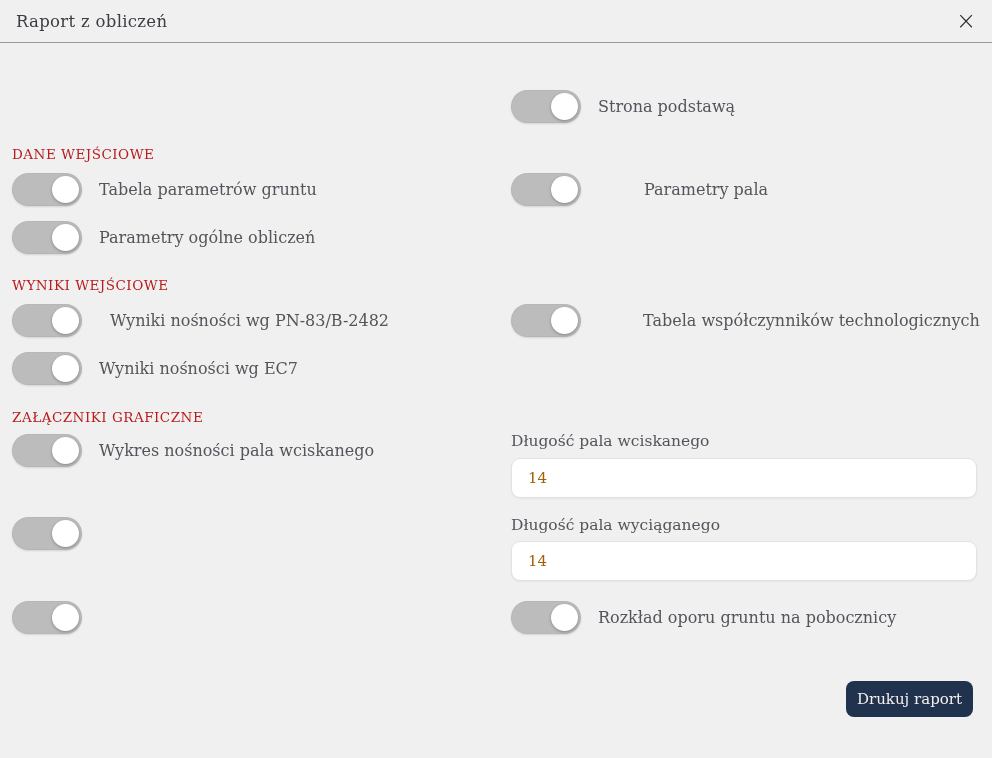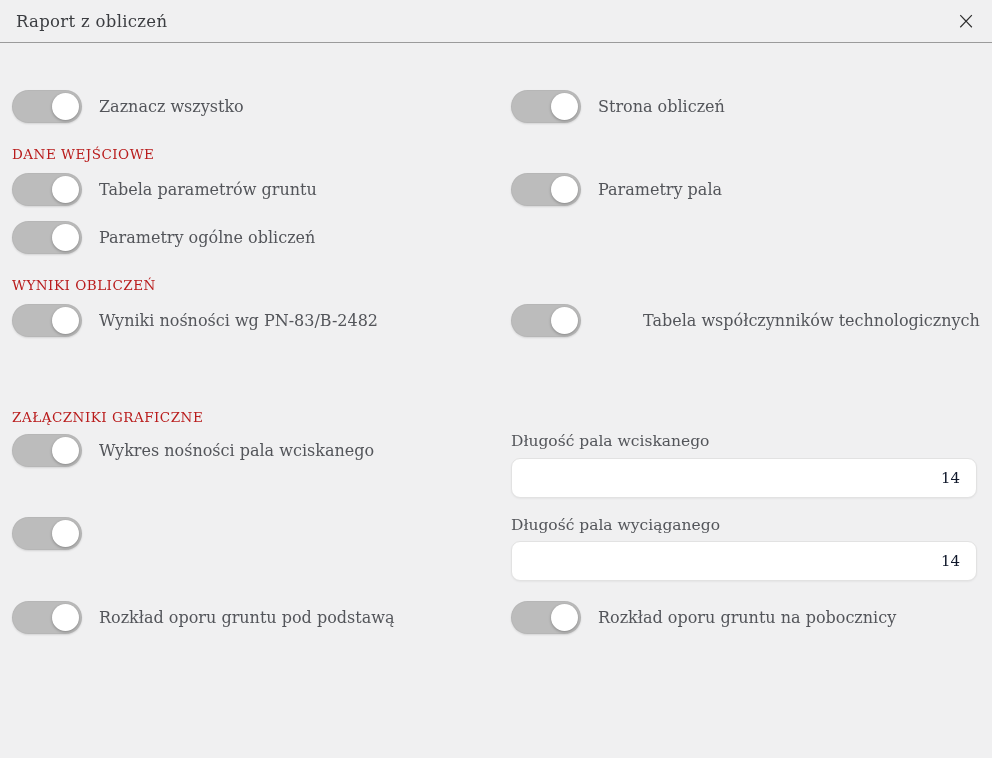--- a/index.html
+++ b/index.html
@@ -44,91 +44,91 @@
   .section-header {
     position:absolute; left:12px; font-size:13.5px; color:#b91c1c;
     letter-spacing:0.5px; white-space:nowrap;
   }
 
   
   .field-label { position:absolute; left:511px; font-size:15.5px; color:#53555a; }
   .text-input {
     position:absolute; left:511px; width:466px; height:40px; box-sizing:border-box;
     border:1px solid #e2e2e2; border-radius:9px; background:#ffffff;
-    padding:10px 16px; font-family:inherit; font-size:15px; color:#0f172a;
-    outline:none; box-shadow: 0 1px 2px rgba(0,0,0,0.05); text-align: right;
+    padding:10px 16px; font-family:inherit; font-size:15px; color:#a16207;
+    outline:none; box-shadow: 0 1px 2px rgba(0,0,0,0.05);
   }
 
   
   .print-btn {
     position:absolute; left:846px; top:681px; width:127px; height:36px;
     background:#21324f; color:#f4f1ec; border:none; border-radius:8px;
     font-family:inherit; font-size:15px; cursor:pointer;
   }
 </style>
 </head>
 <body>
 
 <div class="dialog">
 
   <div class="header">
     <div class="title">Raport z obliczeń</div>
     <div class="close">×</div>
   </div>
 
-  <div class="toggle-row" style="left:12px; top:90px;">
-    <div class="switch">
-        <div class="knob"></div>
-      </div>
-    <span class="toggle-label">Zaznacz wszystko</span>
-  </div>
   <div class="toggle-row" style="left:511px; top:90px;">
     <div class="switch">
         <div class="knob"></div>
       </div>
-    <span class="toggle-label">Strona obliczeń</span>
+    <span class="toggle-label">Strona podstawą</span>
   </div>
 
   <div class="section-header" style="top:146px;">DANE WEJŚCIOWE</div>
 
   <div class="toggle-row" style="left:12px; top:173px;">
     <div class="switch">
         <div class="knob"></div>
       </div>
     <span class="toggle-label">Tabela parametrów gruntu</span>
   </div>
-  <div class="toggle-row" style="left:511px; top:173px;">
+  <div class="toggle-row" style="left:511px; top:173px;gap:46px;">
     <div class="switch">
         <div class="knob"></div>
       </div>
     <span class="toggle-label">Parametry pala</span>
   </div>
 
   <div class="toggle-row" style="left:12px; top:221px;">
     <div class="switch">
         <div class="knob"></div>
       </div>
     <span class="toggle-label">Parametry ogólne obliczeń</span>
   </div>
 
-  <div class="section-header" style="top:277px;">WYNIKI OBLICZEŃ</div>
+  <div class="section-header" style="top:277px;">WYNIKI WEJŚCIOWE</div>
 
-  <div class="toggle-row" style="left:12px; top:304px;">
+  <div class="toggle-row" style="left:12px; top:304px;gap:11px;">
     <div class="switch">
         <div class="knob"></div>
       </div>
     <span class="toggle-label">Wyniki nośności wg PN-83/B-2482</span>
   </div>
   <div class="toggle-row" style="left:511px; top:304px;gap:45px;">
     <div class="switch">
         <div class="knob"></div>
       </div>
     <span class="toggle-label">Tabela współczynników technologicznych</span>
   </div>
 
+  <div class="toggle-row" style="left:12px; top:352px;">
+    <div class="switch">
+        <div class="knob"></div>
+      </div>
+    <span class="toggle-label">Wyniki nośności wg EC7</span>
+  </div>
 
   <div class="section-header" style="top:409px;">ZAŁĄCZNIKI GRAFICZNE</div>
 
   <div class="toggle-row" style="left:12px; top:434px;">
     <div class="switch">
         <div class="knob"></div>
       </div>
     <span class="toggle-label">Wykres nośności pala wciskanego</span>
   </div>
 
@@ -141,23 +141,23 @@
       </div>
   </div>
 
   <div class="field-label" style="top:516px;">Długość pala wyciąganego</div>
   <input class="text-input" style="top: 541px;" type="text" value="14">
 
   <div class="toggle-row" style="left:12px; top:601px;">
     <div class="switch">
         <div class="knob"></div>
       </div>
-    <span class="toggle-label">Rozkład oporu gruntu pod podstawą</span>
   </div>
   <div class="toggle-row" style="left:511px; top:601px;text-align:center;">
     <div class="switch">
         <div class="knob"></div>
       </div>
     <span class="toggle-label">Rozkład oporu gruntu na pobocznicy</span>
   </div>
 
+  <button class="print-btn">Drukuj raport</button>
 
 </div>
 
 </body></html>

